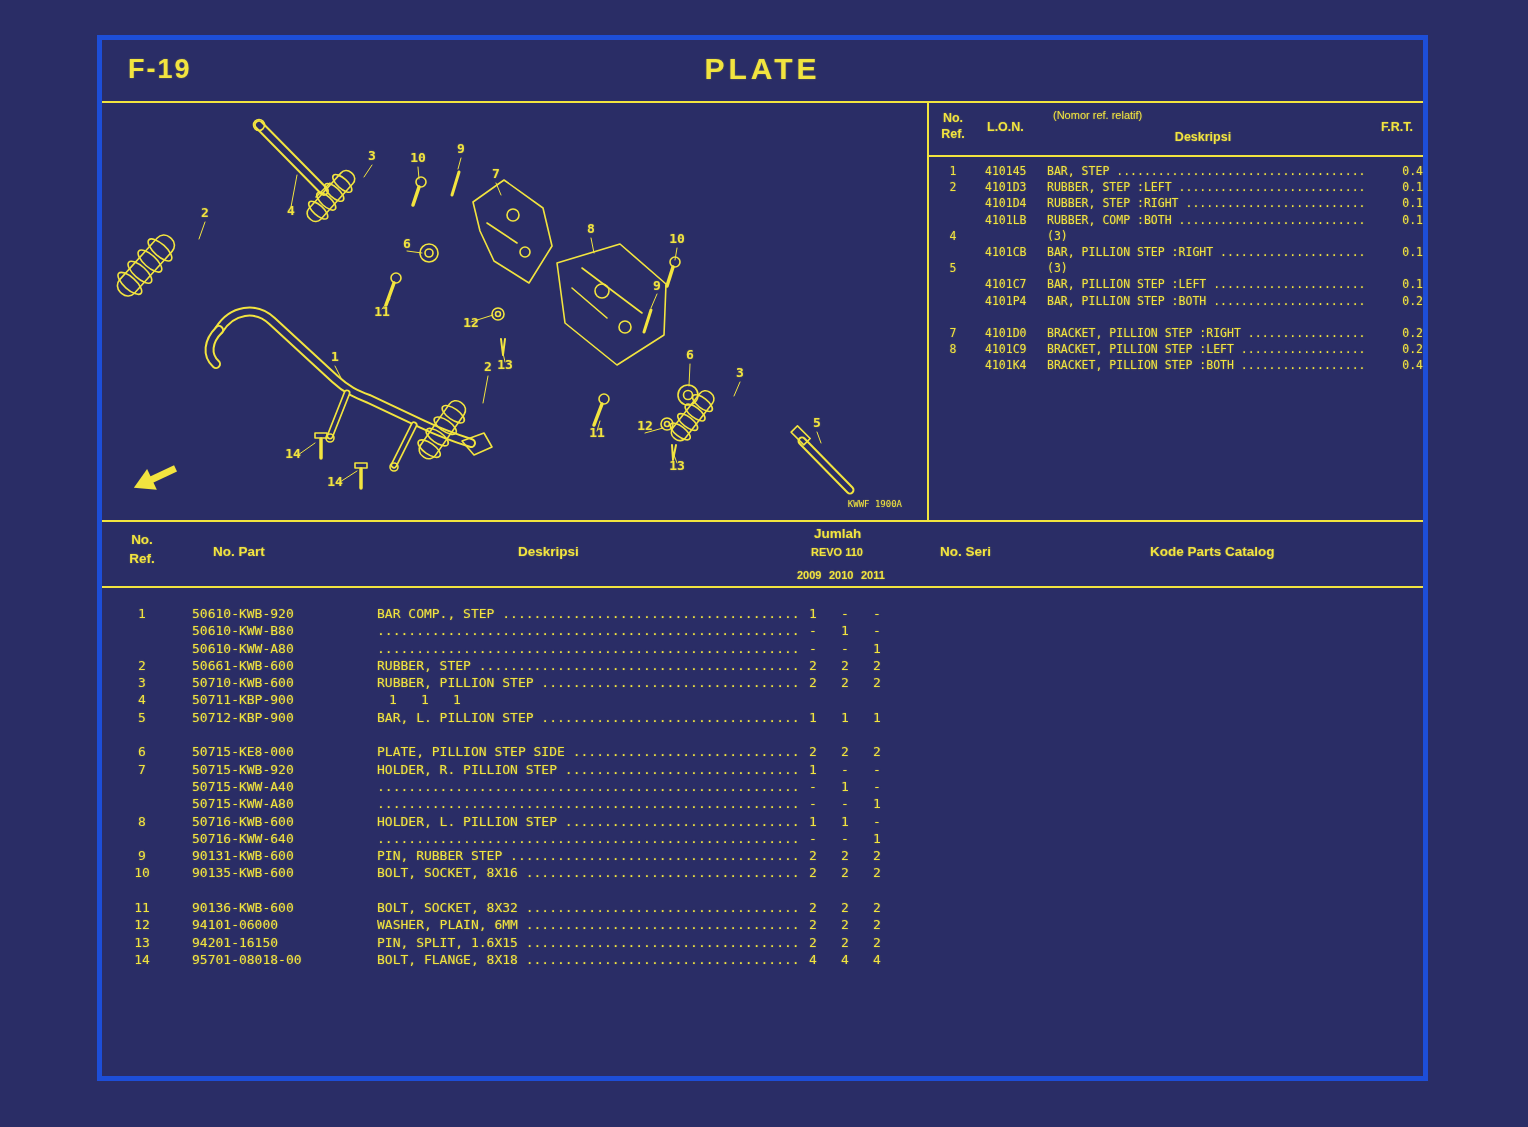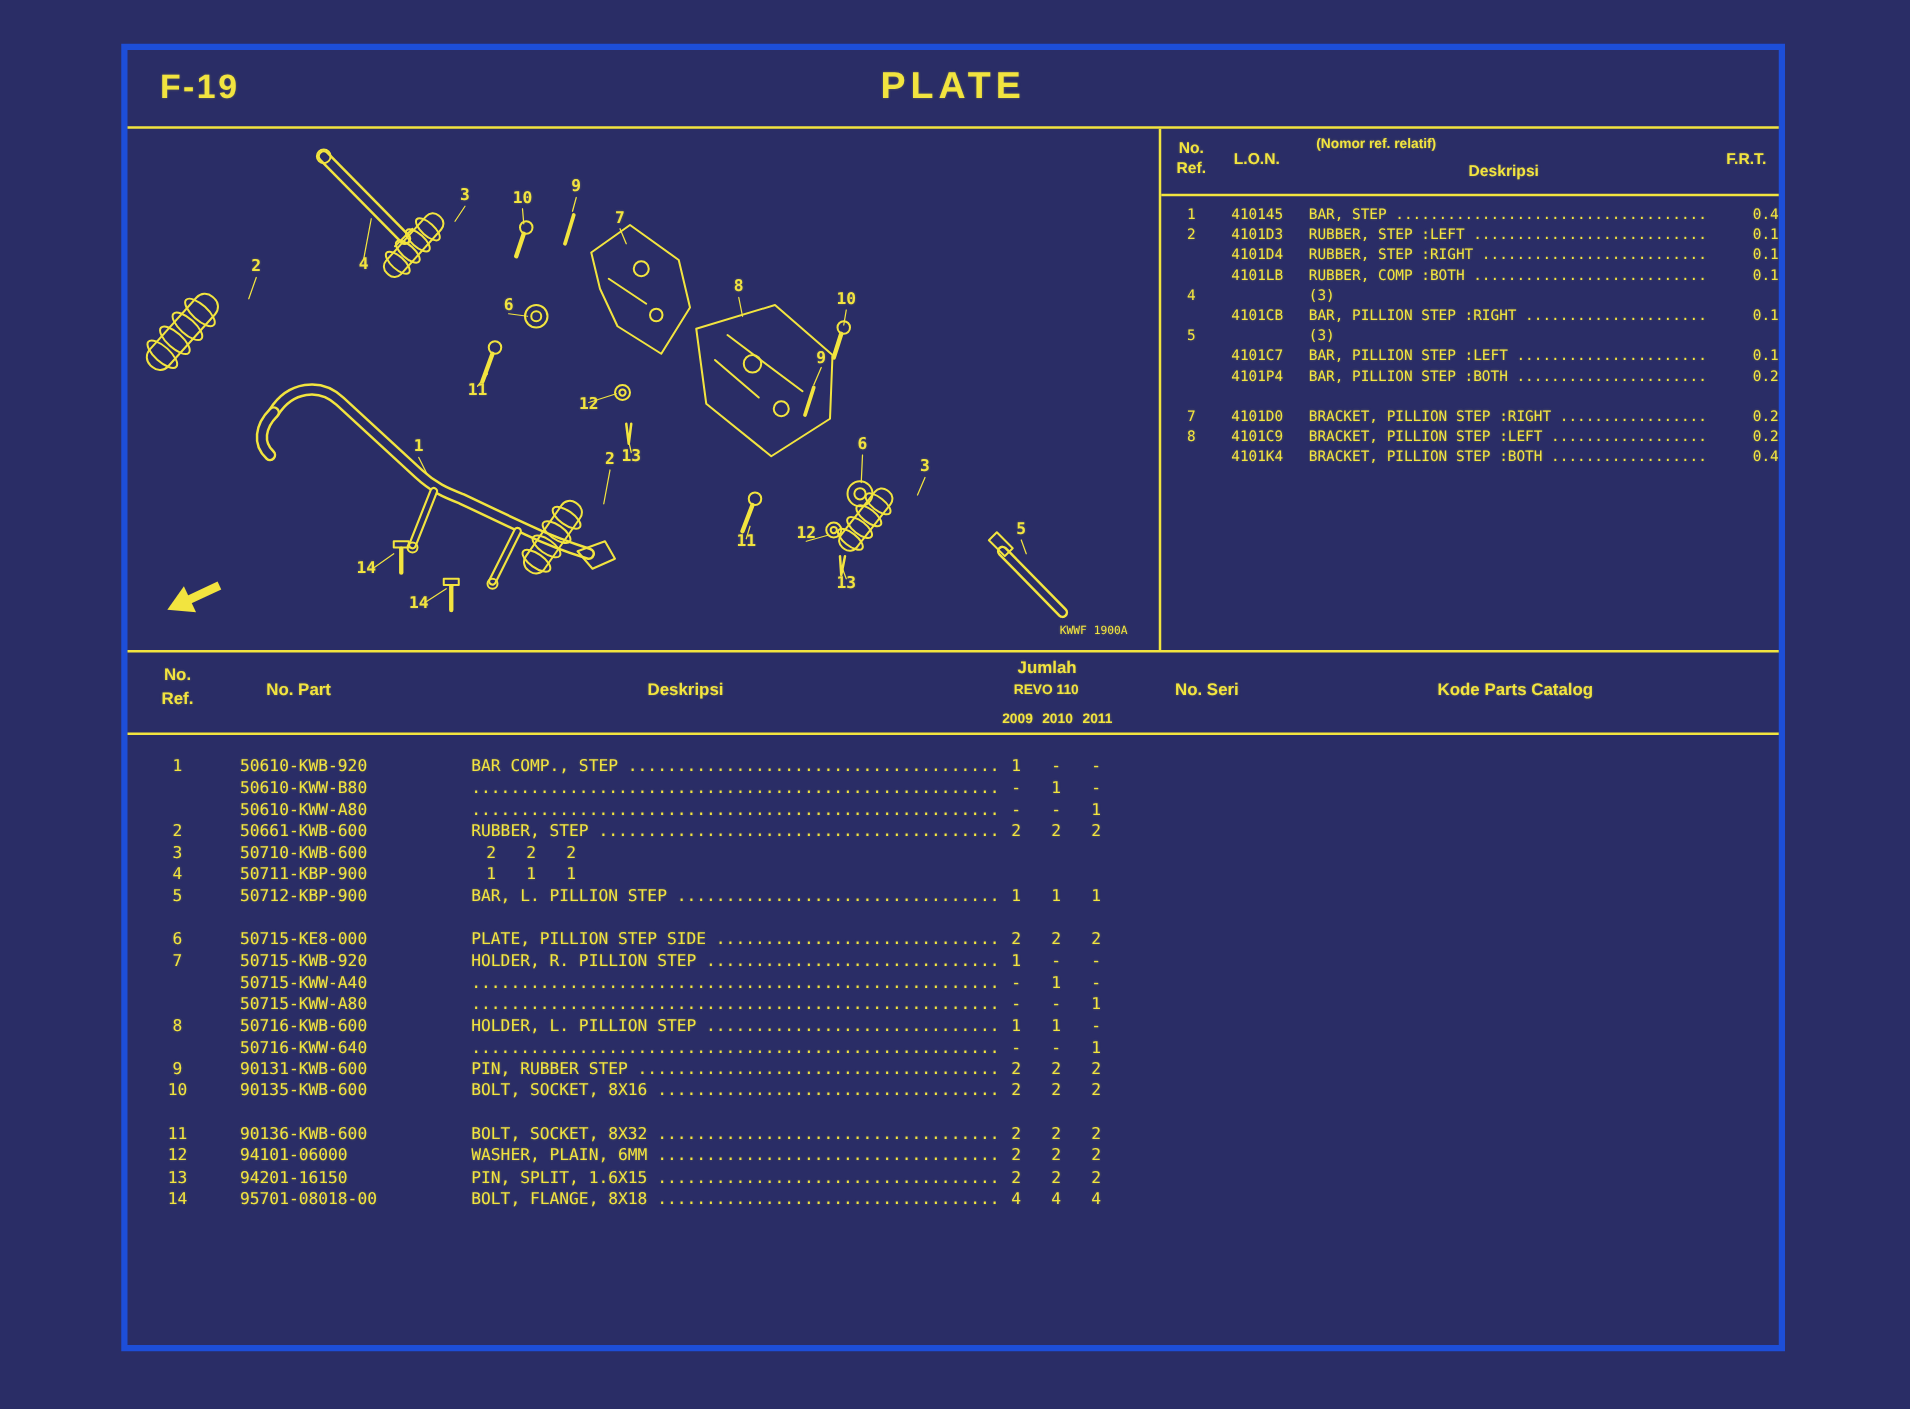--- a/index.html
+++ b/index.html
@@ -20,21 +20,21 @@
   .upper{display:flex;height:419px;border-bottom:2px solid #f2e43f}
   .diagram{width:826px;position:relative;overflow:hidden}
   .ref-panel{flex:1;border-left:2px solid #f2e43f;position:relative;
              font-size:11.5px;line-height:16.2px;white-space:nowrap}
   .ref-header{height:54px;border-bottom:2px solid #f2e43f;position:relative;
               font-family:"Liberation Sans",sans-serif;font-size:12.5px;font-weight:600}
   .rh{position:absolute}
   .rh-no{left:0;width:48px;text-align:center;top:7px}
   .rh-ref{left:0;width:48px;text-align:center;top:23px}
   .rh-lon{left:58px;top:16px}
-  .rh-note{left:124px;top:4px;font-size:11px;font-weight:700}
+  .rh-note{left:124px;top:4px;font-size:11px;font-weight:400}
   .rh-desk{left:124px;width:300px;text-align:center;top:26px}
   .rh-frt{right:10px;top:16px}
   .ref-rows{padding-top:6px}
   .ref-row{display:flex;height:16.2px}
   .ref-row .c-ref{width:48px;text-align:center}
   .ref-row .c-lon{width:70px;padding-left:8px}
   .ref-row .c-desc{width:320px;overflow:hidden}
   .ref-row .c-frt{width:56px;text-align:right}
 
   .leader::after{content:" ............................................................................."}
@@ -42,21 +42,21 @@
   
   .parts-header{position:relative;height:66px;border-bottom:2px solid #f2e43f;
                 font-family:"Liberation Sans",sans-serif;font-weight:600}
   .ph{position:absolute;font-size:13.5px}
   .ph-no{left:0;width:80px;text-align:center;top:10px}
   .ph-ref{left:0;width:80px;text-align:center;top:29px}
   .ph-part{left:111px;top:22px}
   .ph-desk{left:416px;top:22px}
   .ph-jumlah{left:712px;top:4px}
   .ph-model{left:709px;top:24px;font-size:11px}
-  .ph-year{top:47px;width:34px;text-align:center;font-size:11px;font-weight:600}
+  .ph-year{top:47px;width:34px;font-size:11px;font-weight:600}
   .ph-seri{left:838px;top:22px}
   .ph-kode{left:1048px;top:22px}
 
   
   .parts-body{padding-top:17px;font-size:13px;line-height:17.3px;white-space:nowrap}
   .p-row{display:flex;height:17.3px}
   .p-row .c-ref{width:80px;text-align:center}
   .p-row .c-part{width:195px;padding-left:10px}
   .p-row .c-desc{width:420px;overflow:hidden}
   .p-row .c-q{width:32px;text-align:center}
@@ -395,20 +395,21 @@
           <span class="c-ref">2</span>
           <span class="c-part">50661-KWB-600</span>
           <span class="c-desc leader">RUBBER, STEP</span>
           <span class="c-q">2</span>
           <span class="c-q">2</span>
           <span class="c-q">2</span>
         </div>
         <div class="p-row">
           <span class="c-ref">3</span>
           <span class="c-part">50710-KWB-600</span>
+          <span class="c-desc leader">RUBBER, PILLION STEP</span>
           <span class="c-q">2</span>
           <span class="c-q">2</span>
           <span class="c-q">2</span>
         </div>
         <div class="p-row">
           <span class="c-ref">4</span>
           <span class="c-part">50711-KBP-900</span>
           <span class="c-q">1</span>
           <span class="c-q">1</span>
           <span class="c-q">1</span>

